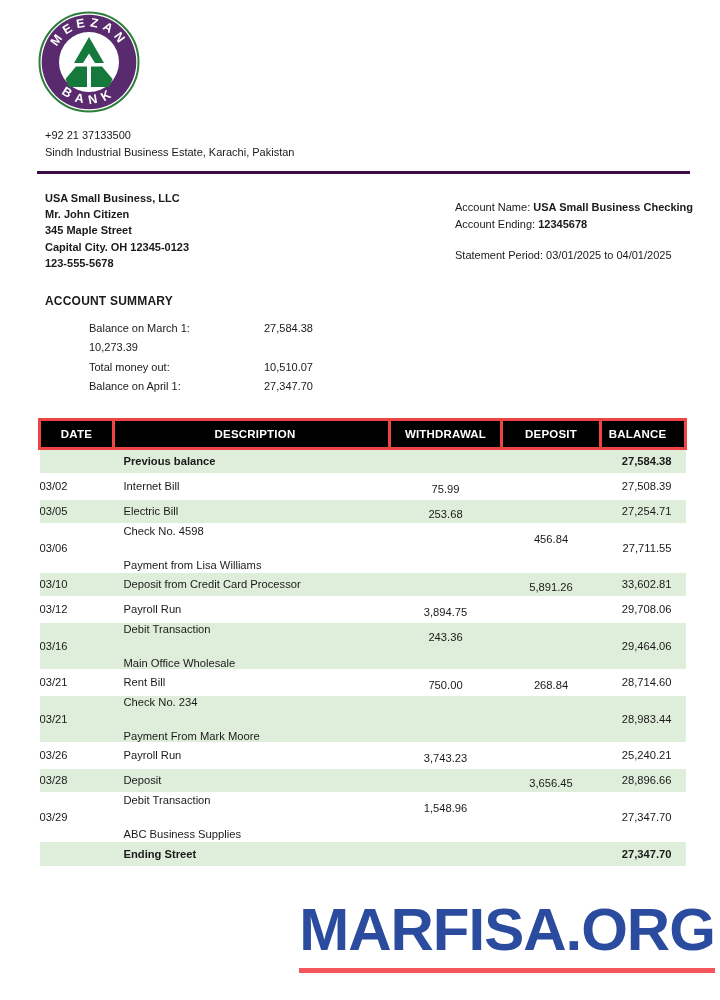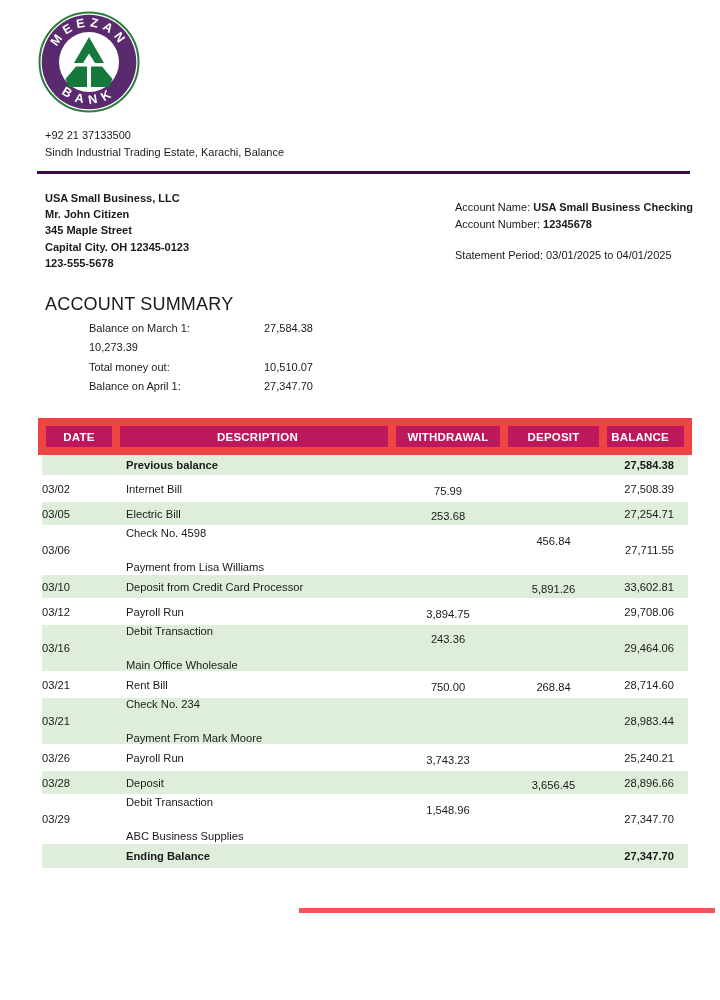--- a/index.html
+++ b/index.html
@@ -17,30 +17,30 @@
 
   
   .customer { position:absolute; left:45px; top:190px; font-size:11px; font-weight:bold; line-height:16.2px; }
 
   
   .account-info { position:absolute; left:455px; top:199px; font-size:11px; line-height:17px; }
   .account-info .spacer { height:14px; }
   .account-info b { font-weight:bold; }
 
   
-  .summary-title { position:absolute; left:45px; top:294px; font-size:18px; font-weight:normal; letter-spacing:0.2px; }
+  .summary-title { position:absolute; left:45px; top:294px; font-size:12px; font-weight:bold; letter-spacing:0.2px; }
   .summary { position:absolute; left:45px; top:319px; font-size:11px; line-height:19.3px; }
   .summary .srow { display:flex;margin-left:44px; }
   .summary .slabel { width:175px; }
 
   
   table.tx { position:absolute; left:38px; top:418px; width:646px; border-collapse:collapse; table-layout:fixed; font-size:11.2px; }
   table.tx thead th {
-    background:#be185d; color:#ffffff; font-size:11.5px; font-weight:bold; letter-spacing:0.2px;
-    height:29px; border:8px solid #ef4444; vertical-align:middle;
+    background:#000000; color:#ffffff; font-size:11.5px; font-weight:bold; letter-spacing:0.2px;
+    height:29px; border:3px solid #ef4444; vertical-align:middle;
   }
   table.tx thead th.h-date { text-align:center; }
   table.tx thead th.h-desc { text-align:center; padding-left:7px; }
   table.tx thead th.h-amt  { text-align:center; }
   table.tx thead th.h-bal  { text-align:center; padding-right:11px; }
   table.tx tbody td { border-top:2px solid #ffffff; vertical-align:middle; }
   table.tx tbody tr.green { background:#DFEEDA; }
   table.tx tbody tr.white { background:#ffffff; }
   table.tx tbody tr.single td { height:25px; }
   table.tx tbody tr.double td { height:47px; }
@@ -79,36 +79,36 @@
       <g fill="#15793B">
         <polygon points="51,26 66,52 57,52 51,42.5 45,52 36,52"></polygon>
         <polygon points="38,55.5 49,55.5 49,76 31,76 27.5,68"></polygon>
         <polygon points="53,55.5 64,55.5 74.5,68 71,76 53,76"></polygon>
       </g>
     </svg>
   </div>
 
   <div class="contact">
     <div>+92 21 37133500</div>
-    <div>Sindh Industrial Trading Estate, Karachi, Balance</div>
+    <div>Sindh Industrial Business Estate, Karachi, Pakistan</div>
   </div>
 
   <div class="rule"></div>
 
   <div class="customer">
     <div>USA Small Business, LLC</div>
     <div>Mr. John Citizen</div>
     <div>345 Maple Street</div>
     <div>Capital City. OH 12345-0123</div>
     <div>123-555-5678</div>
   </div>
 
   <div class="account-info">
     <div><span>Account Name: </span><b>USA Small Business Checking</b></div>
-    <div><span>Account Number: </span><b>12345678</b></div>
+    <div><span>Account Ending: </span><b>12345678</b></div>
     <div class="spacer"></div>
     <div><span>Statement Period: </span><span>03/01/2025 to 04/01/2025</span></div>
   </div>
 
   <div class="summary-title">ACCOUNT SUMMARY</div>
   <div class="summary">
     <div class="srow">
       <span class="slabel">Balance on March 1:</span>
       <span class="svalue">27,584.38</span>
     </div>
@@ -251,26 +251,27 @@
             <div class="line1">Debit Transaction</div>
             <div class="line2">ABC Business Supplies</div>
           </td>
           <td class="amt">1,548.96</td>
           <td class="amt"></td>
           <td class="bal">27,347.70</td>
         </tr>
         <tr class="green single bold">
           <td class="date"></td>
           <td class="desc">
-            <div class="line1">Ending Balance</div>
+            <div class="line1">Ending Street</div>
           </td>
           <td class="amt"></td>
           <td class="amt"></td>
           <td class="bal">27,347.70</td>
         </tr>
       </tbody>
   </table>
 
   <div class="watermark">
+    <div class="wm-text">MARFISA.ORG</div>
     <div class="wm-underline"></div>
   </div>
 
 </div>
 
 </body></html>

